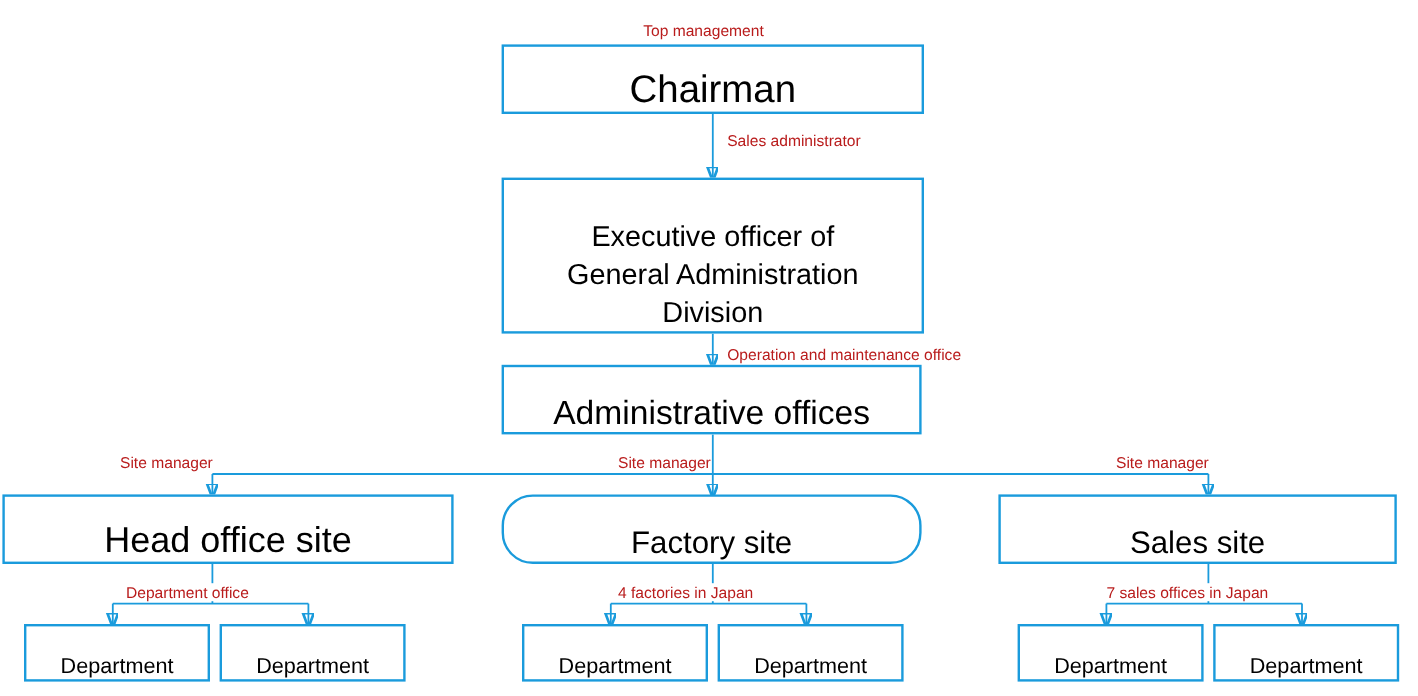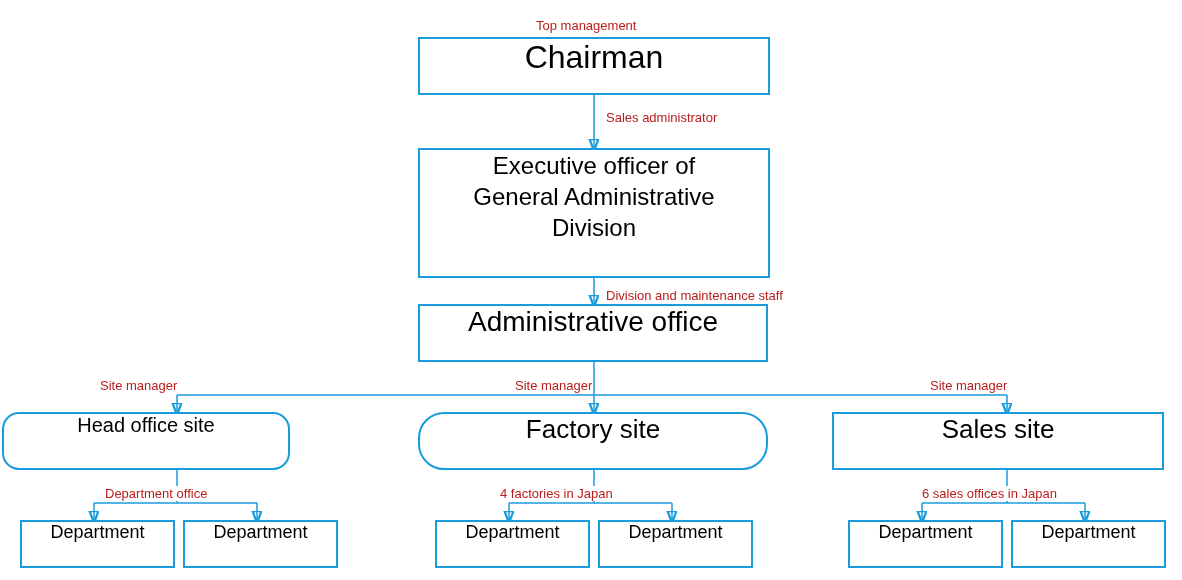--- a/index.html
+++ b/index.html
@@ -15,44 +15,43 @@
       width: 1182px;
       height: 580px;
       position: relative;
     }
     .node {
       position: absolute;
       border: 2px solid #1a9bdc;
       background: #fff;
       text-align: center;
       display: flex;
-      align-items: flex-start;
+      align-items: flex-end;
       justify-content: center;
     }
     .node-chairman {
       left: 418px; top: 37px;
       width: 352px; height: 58px;
       font-size: 32px;
     }
     .node-executive {
       left: 418px; top: 148px;
       width: 352px; height: 130px;
       font-size: 24px;
       line-height: 1.3;
     }
     .node-admin {
       left: 418px; top: 304px;
       width: 350px; height: 58px;
       font-size: 28px;
     }
     .node-head {
       left: 2px; top: 412px;
-      width: 288px; height: 58px;
-      font-size: 20px;
-      border-radius: 17px;
+      width: 376px; height: 58px;
+      font-size: 30px;
     }
     .node-factory {
       left: 418px; top: 412px;
       width: 350px; height: 58px;
       font-size: 26px;
       border-radius: 26px;
     }
     .node-sales {
       left: 832px; top: 412px;
       width: 332px; height: 58px;
@@ -137,51 +136,51 @@
   <span class="label" style="left:536px; top:18px;">Top management</span>
 
   <div class="node node-chairman">
     <span>Chairman</span>
   </div>
 
   <span class="label" style="left:606px; top:110px;">Sales administrator</span>
 
   <div class="node node-executive">
     <span style="white-space:pre-line;">Executive officer of
-General Administrative
+General Administration
 Division</span>
   </div>
 
-  <span class="label" style="left:606px; top:288px;">Division and maintenance staff</span>
+  <span class="label" style="left:606px; top:288px;">Operation and maintenance office</span>
 
   <div class="node node-admin">
-    <span>Administrative office</span>
+    <span>Administrative offices</span>
   </div>
 
   <span class="label" style="left:100px; top:378px;">Site manager</span>
   <span class="label" style="left:515px; top:378px;">Site manager</span>
   <span class="label" style="left:930px; top:378px;">Site manager</span>
 
   <div class="node node-head">
     <span>Head office site</span>
   </div>
 
   <div class="node node-factory">
     <span>Factory site</span>
   </div>
 
   <div class="node node-sales">
     <span>Sales site</span>
   </div>
 
   <span class="label" style="left:105px; top:486px;">Department office</span>
 
-  <span class="label" style="left:500px; top:486px;">4 factories in Japan</span>
+  <span class="label" style="left:515px; top:486px;">4 factories in Japan</span>
 
-  <span class="label" style="left:922px; top:486px;">6 sales offices in Japan</span>
+  <span class="label" style="left:922px; top:486px;">7 sales offices in Japan</span>
 
   <div class="node node-dept node-dept-h1">
     <span>Department</span>
   </div>
   <div class="node node-dept node-dept-h2">
     <span>Department</span>
   </div>
   <div class="node node-dept node-dept-f1">
     <span>Department</span>
   </div>

